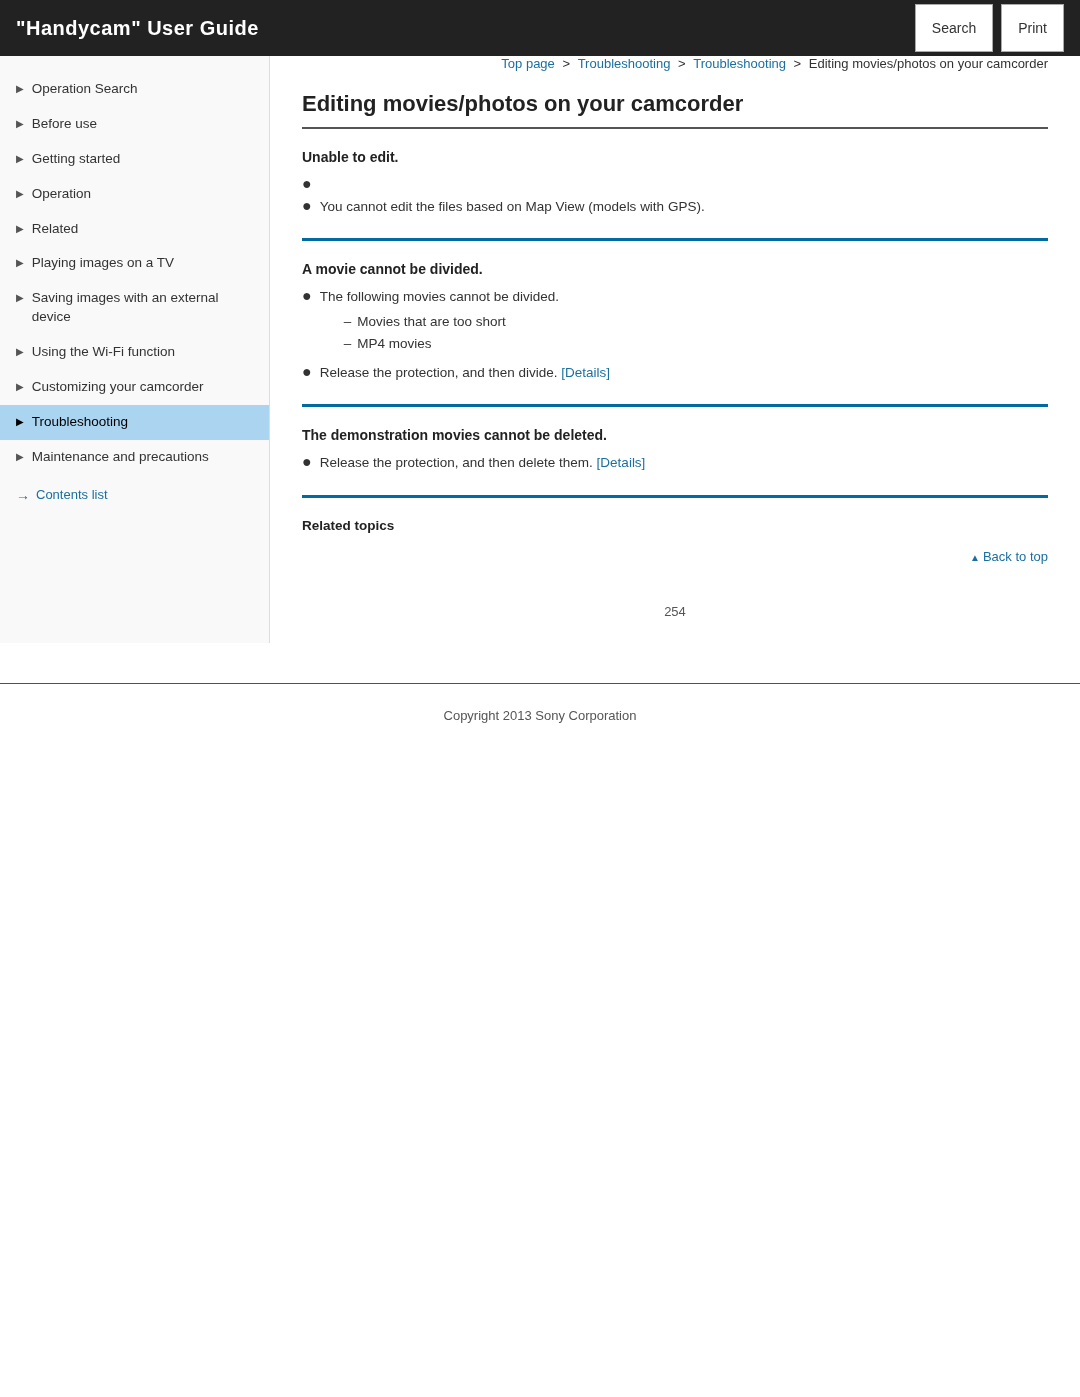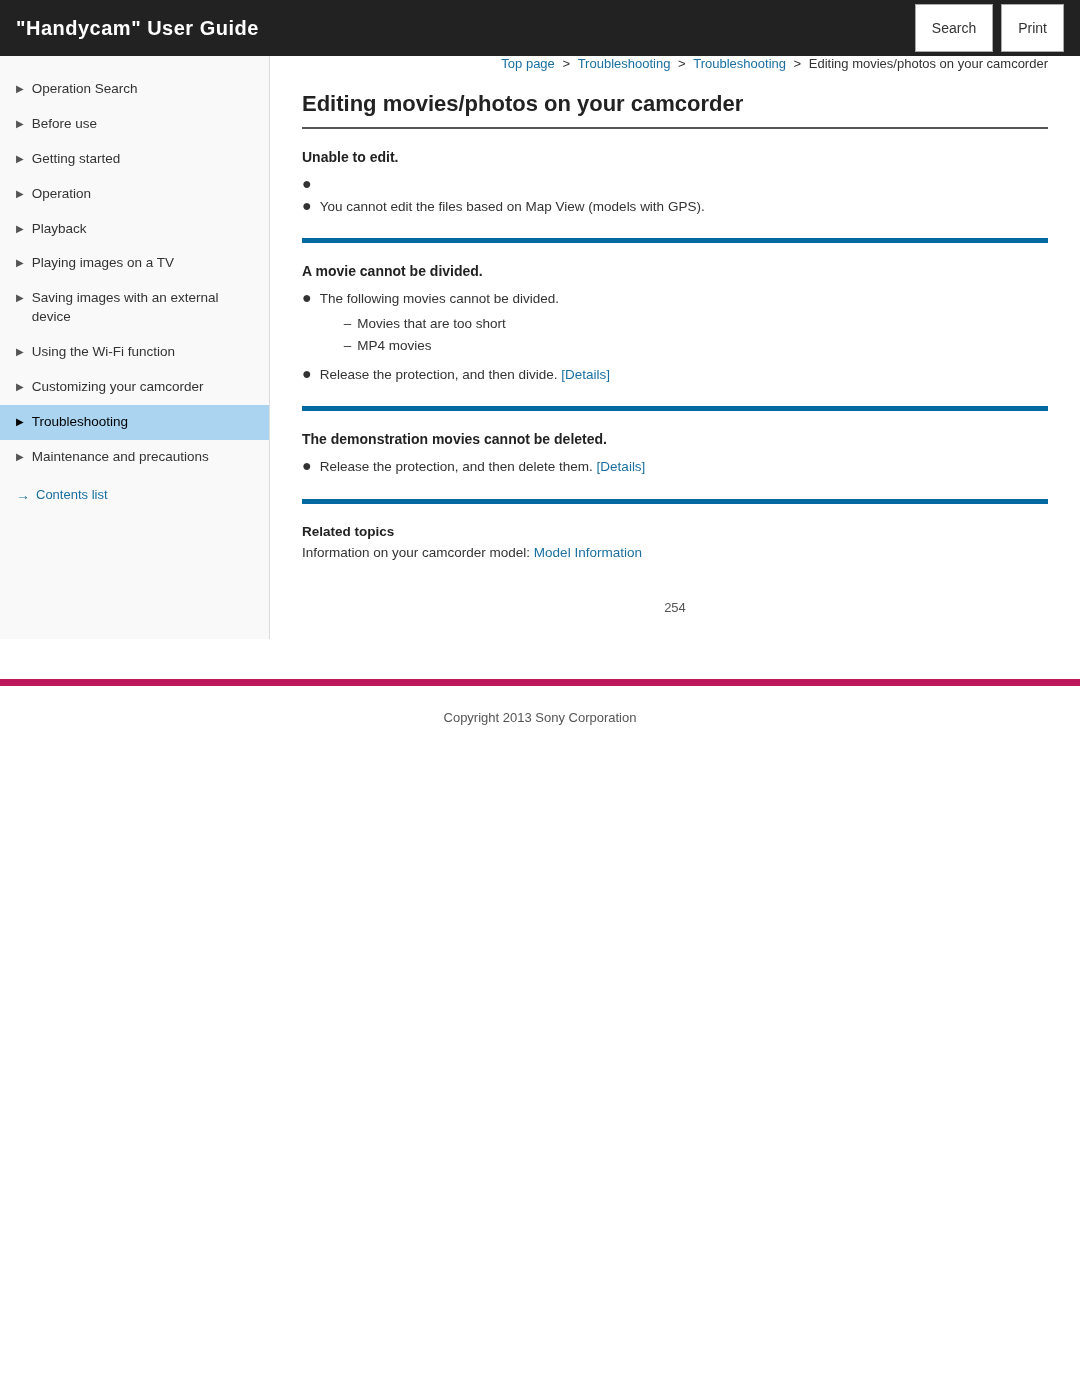--- a/index.html
+++ b/index.html
@@ -111,21 +111,21 @@
       font-weight: bold;
       color: #222;
       border-bottom: 2px solid #555;
       padding-bottom: 10px;
       margin-bottom: 20px;
     }
 
     
     .section {
       margin-bottom: 20px;
-      border-bottom: 5px solid #0369a1;
+      border-bottom: 3px solid #0369a1;
       padding-bottom: 16px;
     }
     .section-title {
       font-size: 14px;
       font-weight: bold;
       color: #222;
       margin-bottom: 10px;
     }
     .bullet-list {
       list-style: none;
@@ -198,21 +198,21 @@
       font-size: 10px;
       margin-right: 3px;
     }
 
     
     .footer {
       text-align: center;
       font-size: 13px;
       color: #555;
       padding: 24px 0 16px 0;
-      border-top: 7px solid #be185d;
+      border-top: 1px solid #be185d;
       margin-top: 40px;
     }
 
     
     .page-number {
       text-align: center;
       font-size: 13px;
       color: #555;
       margin-top: 40px;
     }
@@ -244,21 +244,21 @@
         <div class="sidebar-item">
           <span class="sidebar-arrow">▶</span>
           <span class="sidebar-label">Getting started</span>
         </div>
         <div class="sidebar-item">
           <span class="sidebar-arrow">▶</span>
           <span class="sidebar-label">Operation</span>
         </div>
         <div class="sidebar-item">
           <span class="sidebar-arrow">▶</span>
-          <span class="sidebar-label">Playback</span>
+          <span class="sidebar-label">Related</span>
         </div>
         <div class="sidebar-item">
           <span class="sidebar-arrow">▶</span>
           <span class="sidebar-label">Playing images on a TV</span>
         </div>
         <div class="sidebar-item">
           <span class="sidebar-arrow">▶</span>
           <span class="sidebar-label">Saving images with an external device</span>
         </div>
         <div class="sidebar-item">
@@ -331,25 +331,27 @@
             <li>
               <span class="bullet-dot">●</span>
               <div>Release the protection, and then delete them. <a href="#" class="link-text">[Details]</a></div>
             </li>
           </ul>
         </div>
       </div>
 
     <div class="related-section">
       <div class="related-title">Related topics</div>
-      <div class="related-text">
-        <span>Information on your camcorder model: </span><a class="link-text" href="#">Model Information</a>
-      </div>
     </div>
 
+    <div class="back-to-top">
+      <a href="#">
+        <span class="triangle-up">▲</span><span>Back to top</span>
+      </a>
+    </div>
 
     <div class="page-number">254</div>
 
   </main>
 </div>
 
 <div class="footer">
   <span>Copyright 2013 Sony Corporation</span>
 </div>
 

